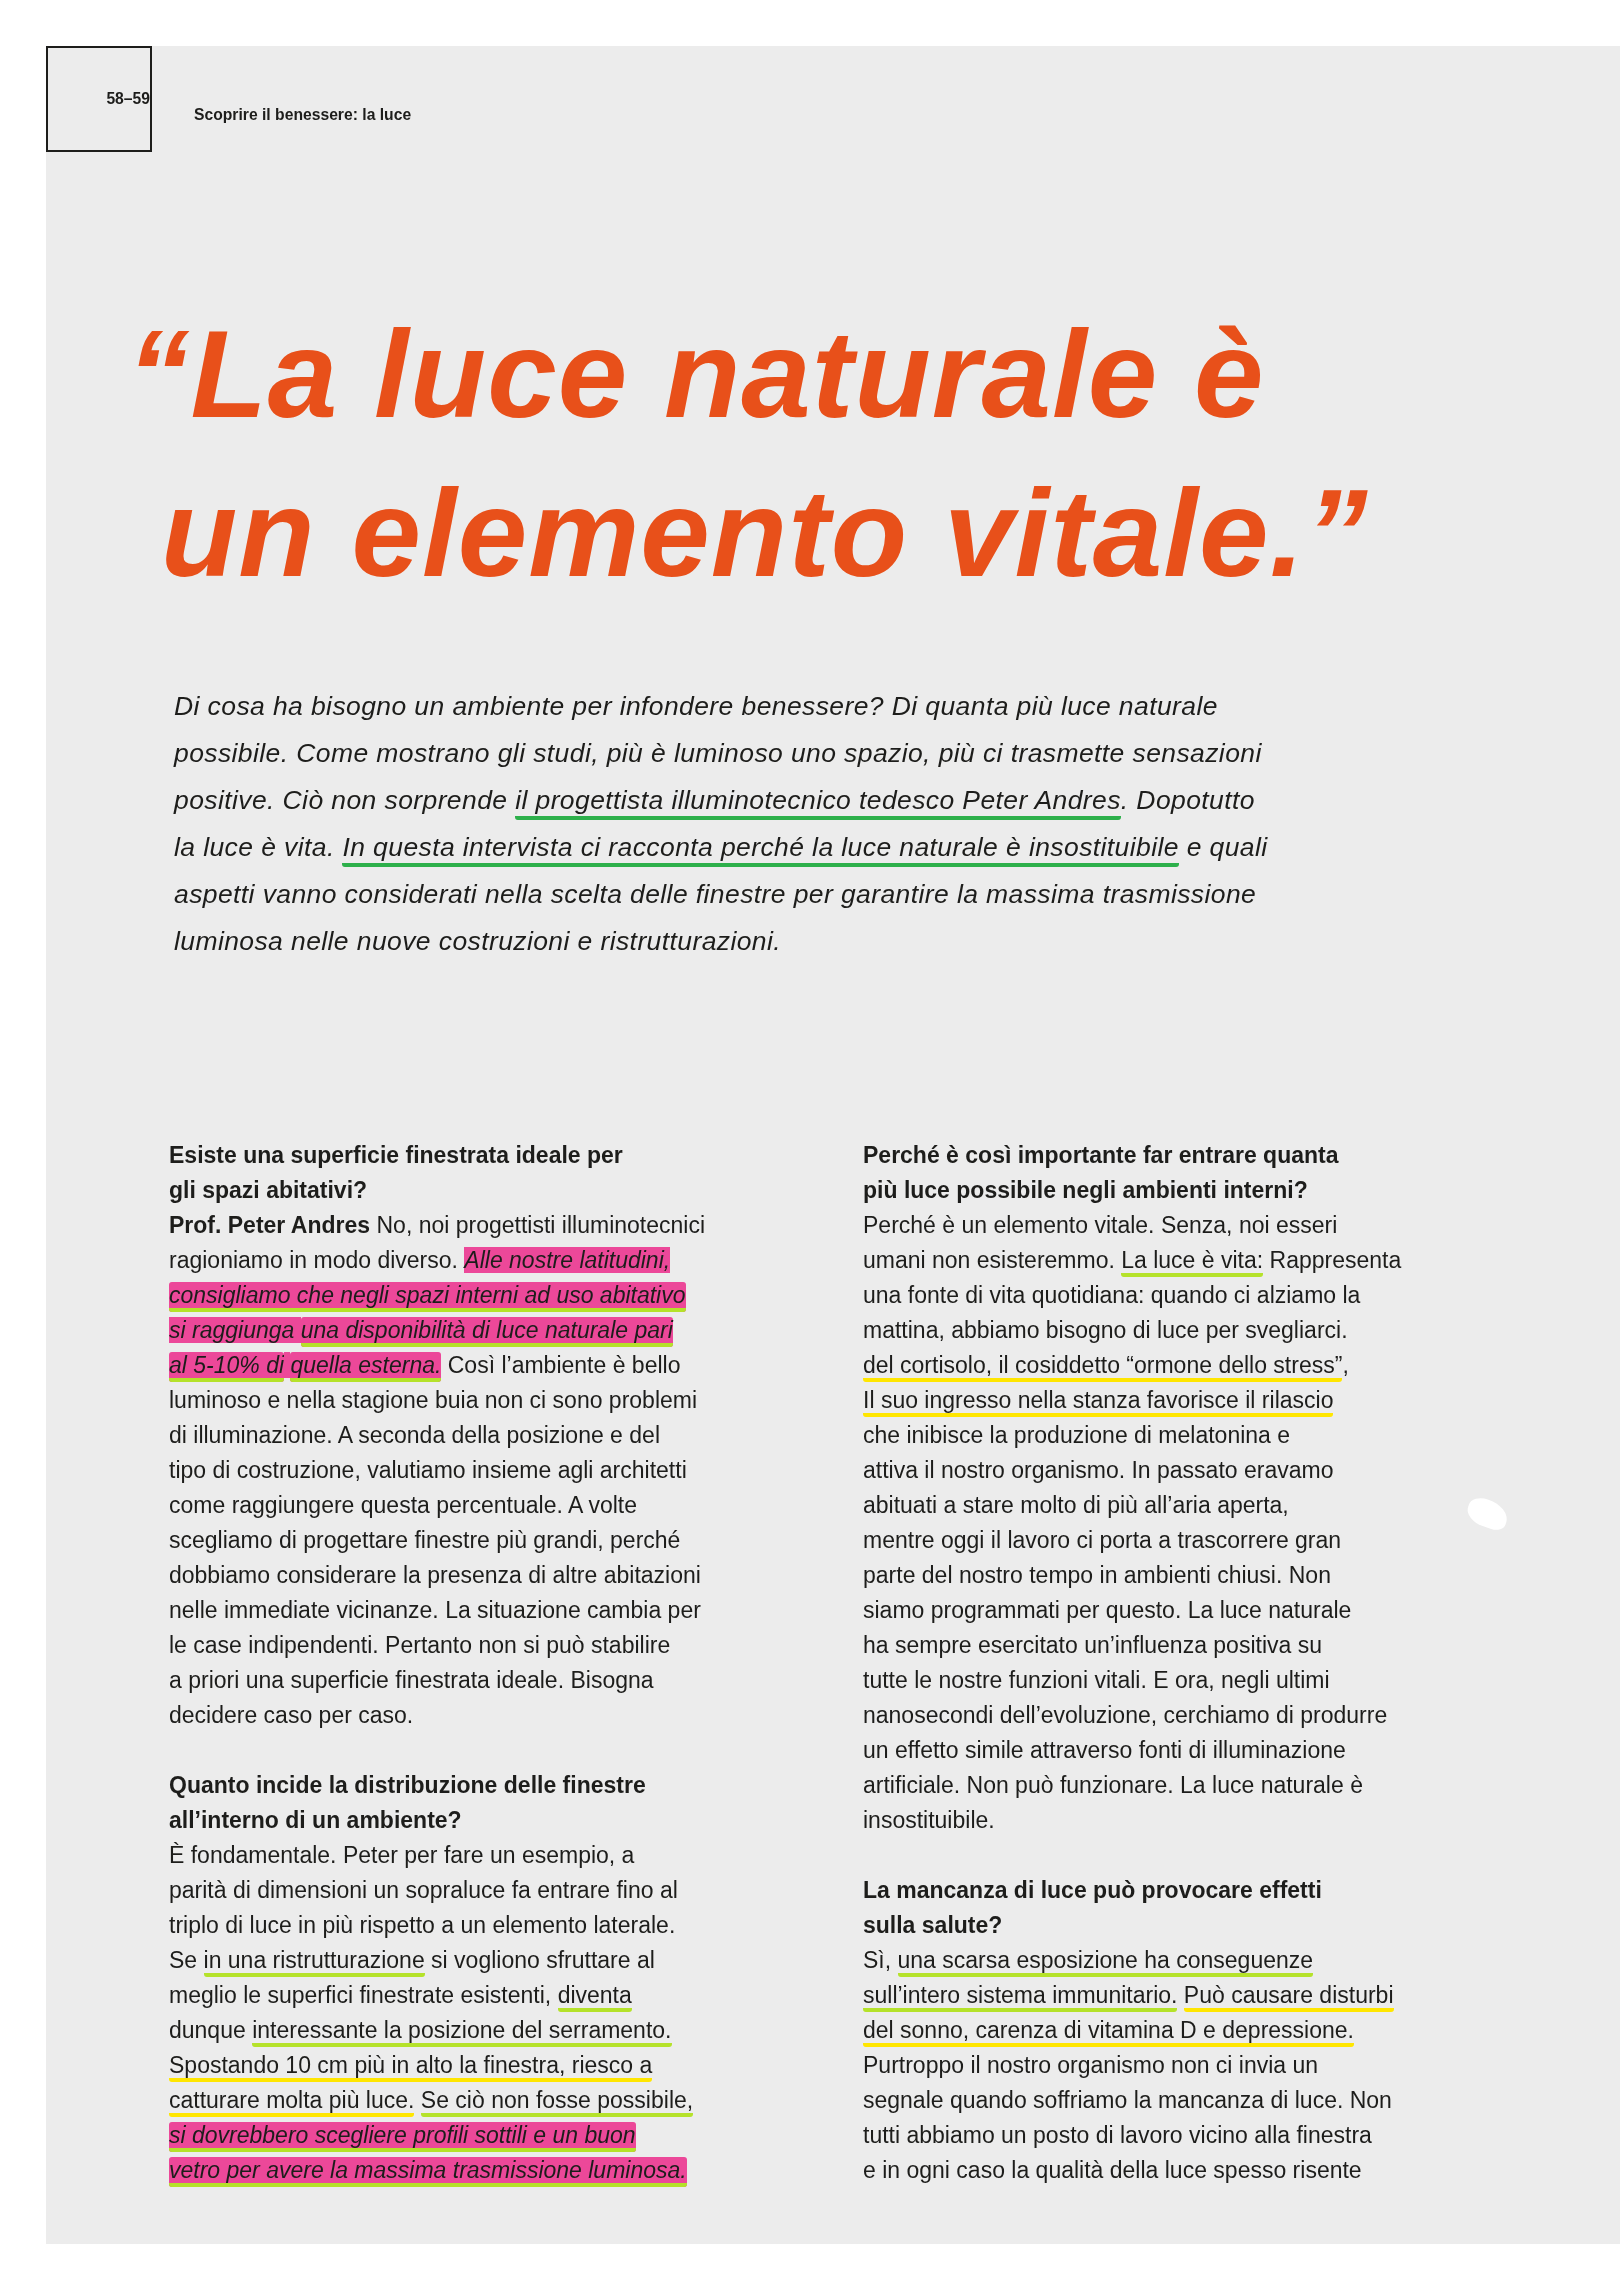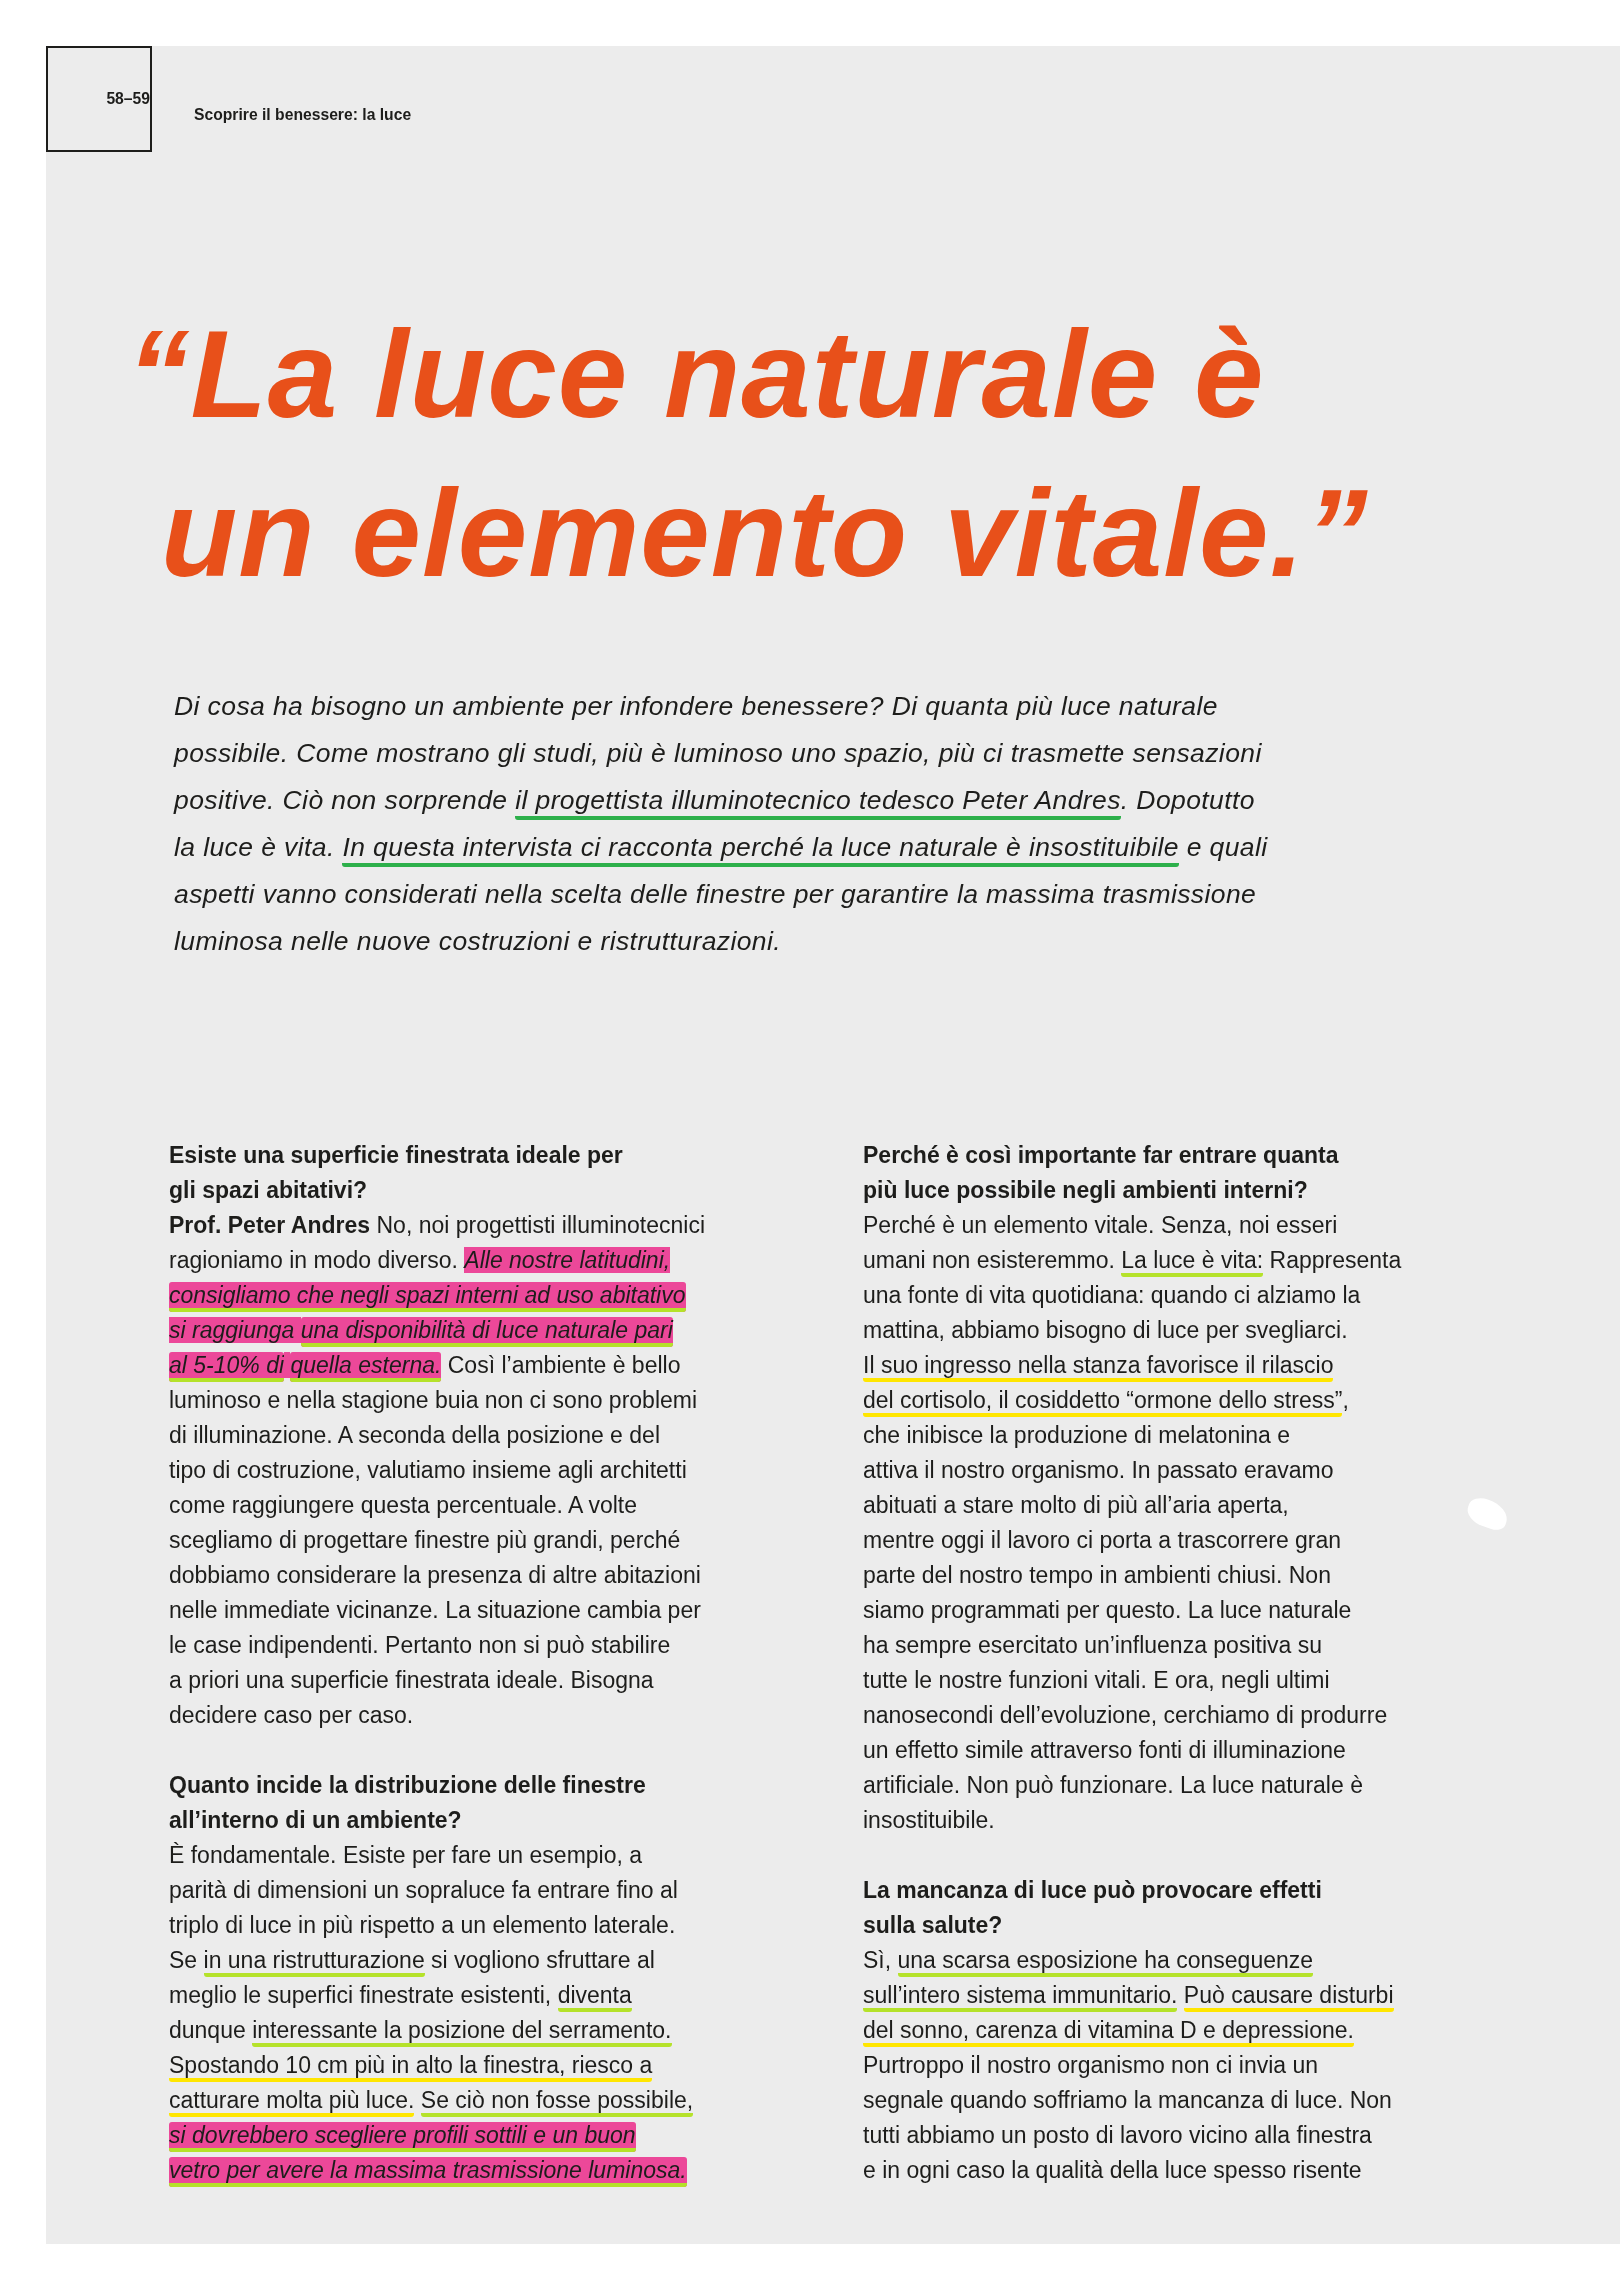--- a/index.html
+++ b/index.html
@@ -60,41 +60,41 @@
   <div class="line">come raggiungere questa percentuale. A volte</div>
   <div class="line">scegliamo di progettare finestre più grandi, perché</div>
   <div class="line">dobbiamo considerare la presenza di altre abitazioni</div>
   <div class="line">nelle immediate vicinanze. La situazione cambia per</div>
   <div class="line">le case indipendenti. Pertanto non si può stabilire</div>
   <div class="line">a priori una superficie finestrata ideale. Bisogna</div>
   <div class="line">decidere caso per caso.</div>
   <div class="gap"></div>
   <div class="line q">Quanto incide la distribuzione delle finestre</div>
   <div class="line q">all’interno di un ambiente?</div>
-  <div class="line">È fondamentale. Esiste per fare un esempio, a</div>
+  <div class="line">È fondamentale. Peter per fare un esempio, a</div>
   <div class="line">parità di dimensioni un sopraluce fa entrare fino al</div>
   <div class="line">triplo di luce in più rispetto a un elemento laterale.</div>
   <div class="line"><span>Se </span><span class="ul">in una ristrutturazione</span><span> si vogliono sfruttare al</span></div>
   <div class="line"><span>meglio le superfici finestrate esistenti, </span><span class="ul">diventa</span></div>
   <div class="line"><span>dunque </span><span class="ul">interessante la posizione del serramento.</span></div>
   <div class="line"><span class="uy">Spostando 10 cm più in alto la finestra, riesco a</span></div>
   <div class="line"><span class="uy">catturare molta più luce.</span><span> </span><span class="ul">Se ciò non fosse possibile,</span></div>
   <div class="line"><span class="ul wh">si dovrebbero scegliere profili sottili e un buon</span></div>
   <div class="line"><span class="ul wh">vetro per avere la massima trasmissione luminosa.</span></div>
 </div>
 
 <div class="col right">
   <div class="line q">Perché è così importante far entrare quanta</div>
   <div class="line q">più luce possibile negli ambienti interni?</div>
   <div class="line">Perché è un elemento vitale. Senza, noi esseri</div>
   <div class="line"><span>umani non esisteremmo. </span><span class="ul">La luce è vita:</span><span> Rappresenta</span></div>
   <div class="line">una fonte di vita quotidiana: quando ci alziamo la</div>
   <div class="line">mattina, abbiamo bisogno di luce per svegliarci.</div>
+  <div class="line"><span class="uy">del cortisolo, il cosiddetto “ormone dello stress”</span><span>,</span></div>
   <div class="line"><span class="uy">Il suo ingresso nella stanza favorisce il rilascio</span></div>
-  <div class="line"><span class="uy">del cortisolo, il cosiddetto “ormone dello stress”</span><span>,</span></div>
   <div class="line">che inibisce la produzione di melatonina e</div>
   <div class="line">attiva il nostro organismo. In passato eravamo</div>
   <div class="line">abituati a stare molto di più all’aria aperta,</div>
   <div class="line">mentre oggi il lavoro ci porta a trascorrere gran</div>
   <div class="line">parte del nostro tempo in ambienti chiusi. Non</div>
   <div class="line">siamo programmati per questo. La luce naturale</div>
   <div class="line">ha sempre esercitato un’influenza positiva su</div>
   <div class="line">tutte le nostre funzioni vitali. E ora, negli ultimi</div>
   <div class="line">nanosecondi dell’evoluzione, cerchiamo di produrre</div>
   <div class="line">un effetto simile attraverso fonti di illuminazione</div>

